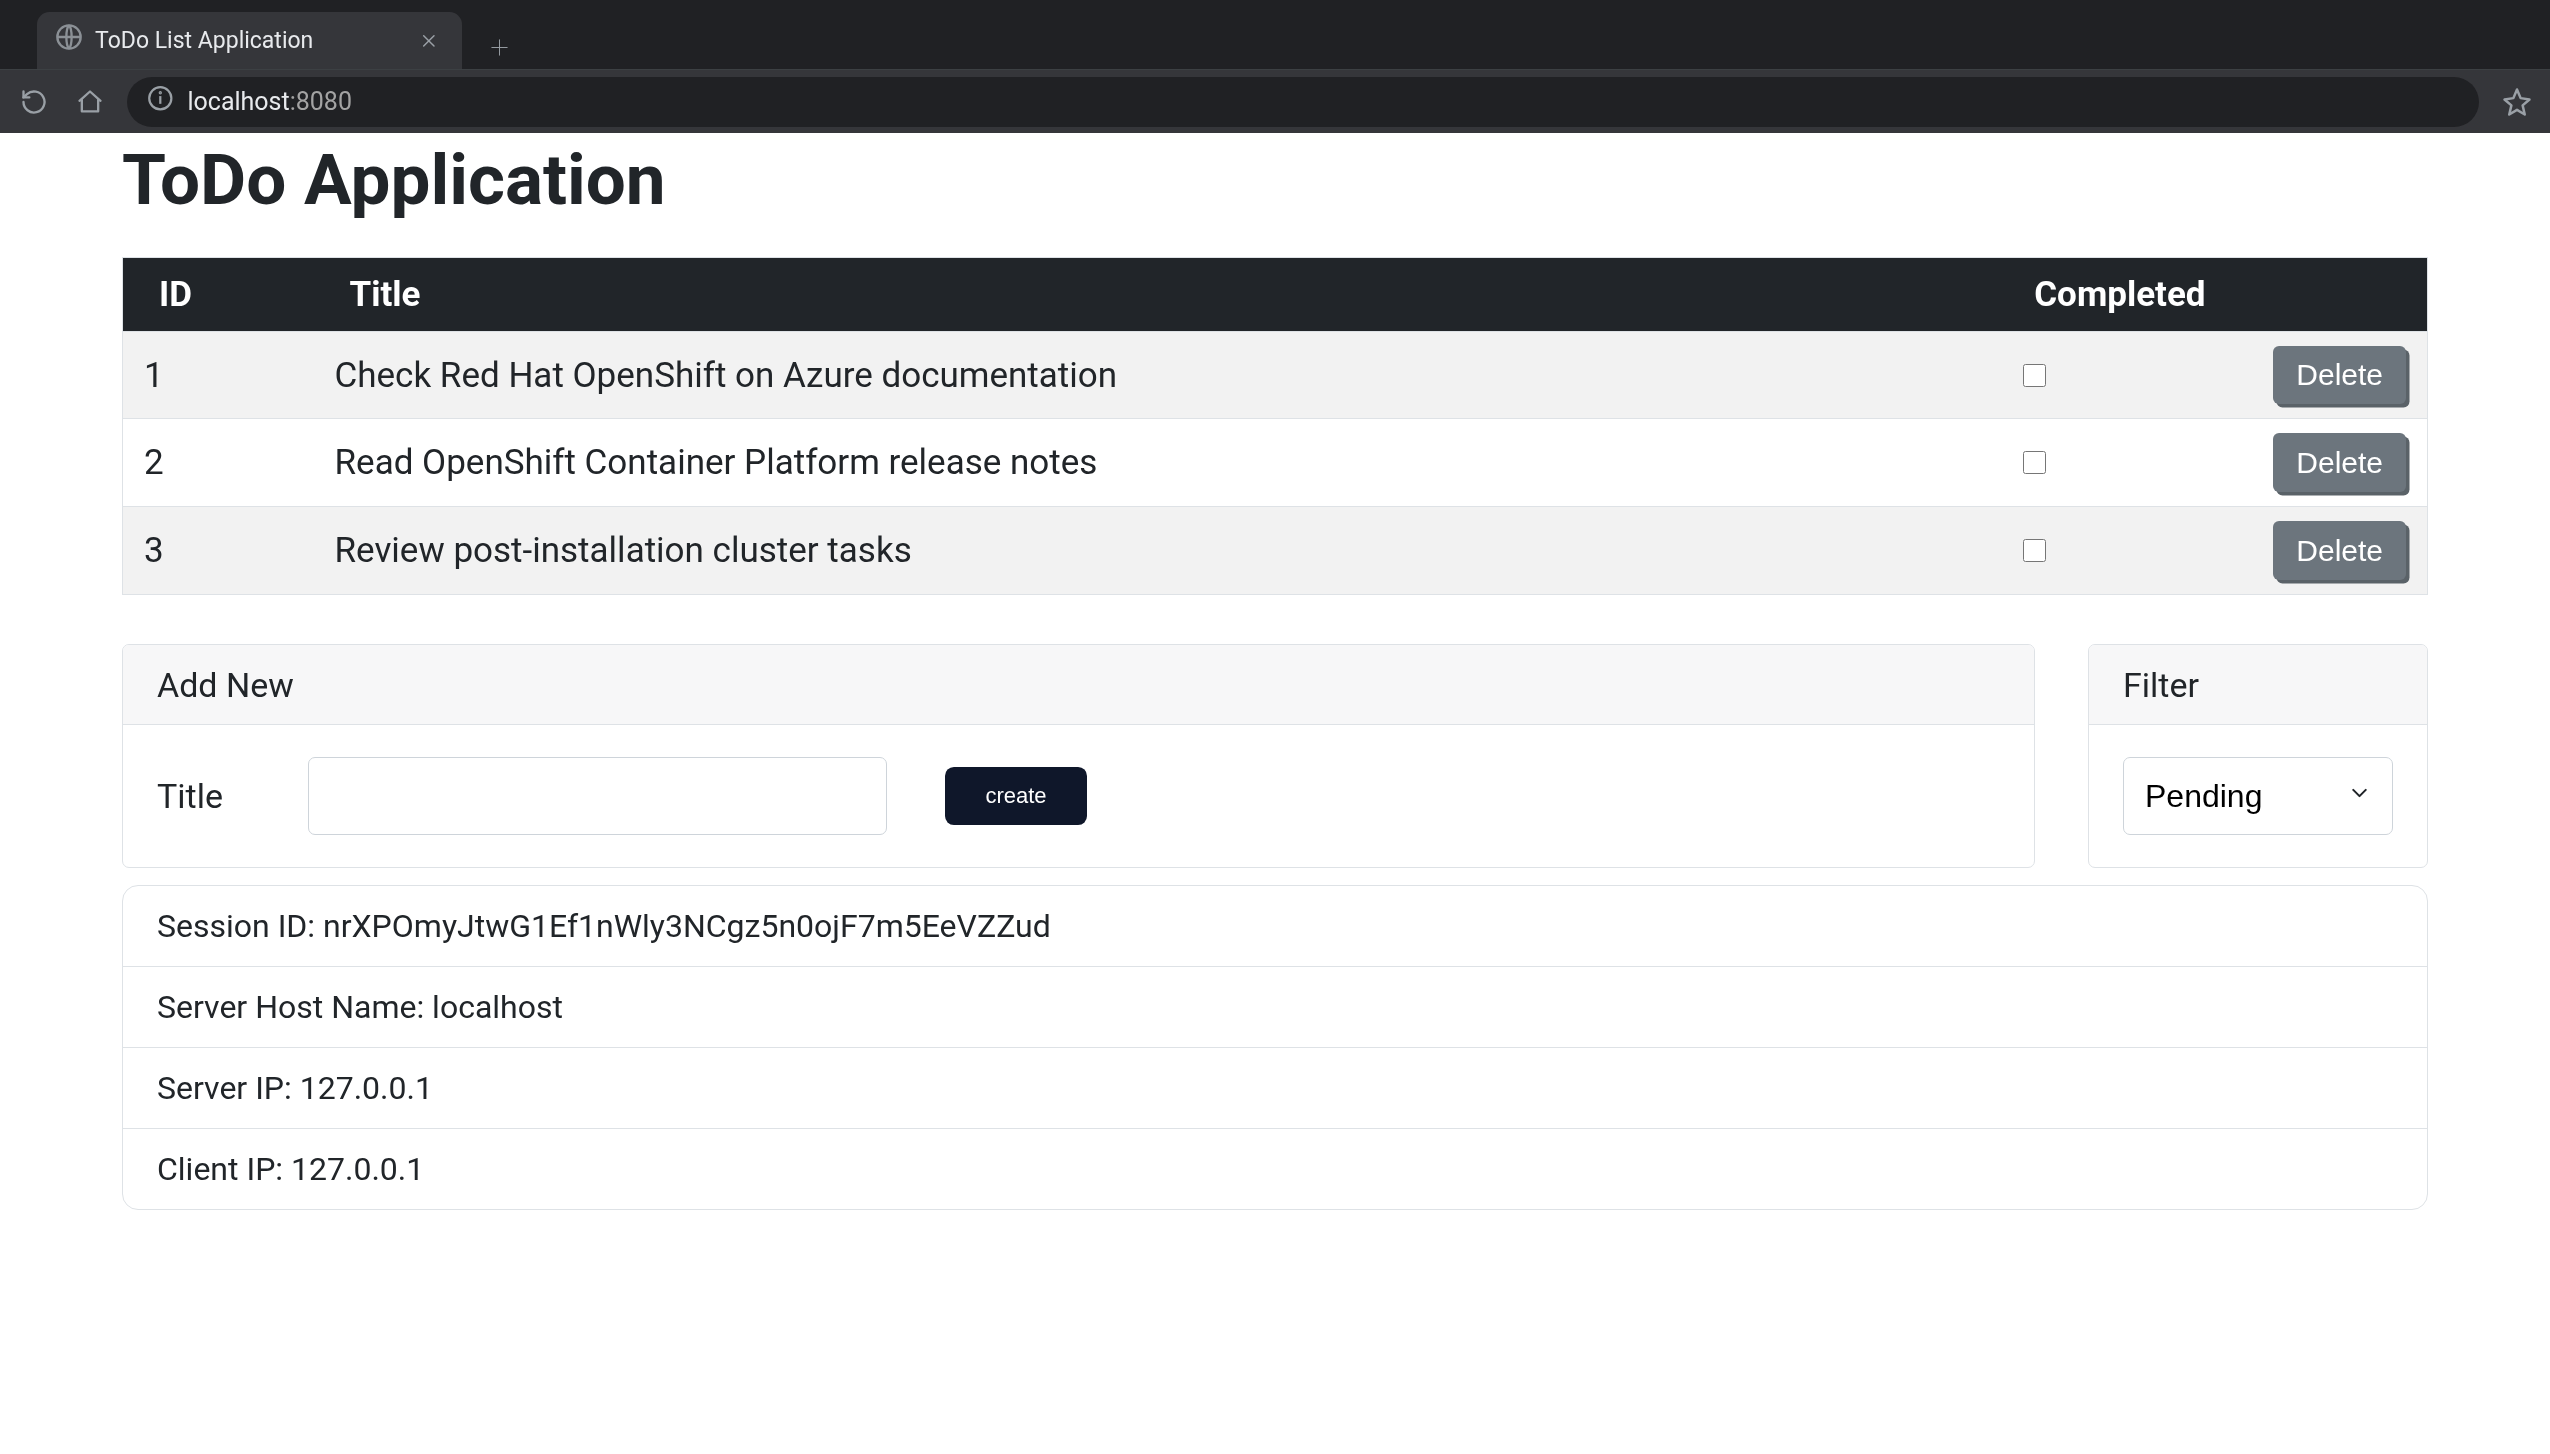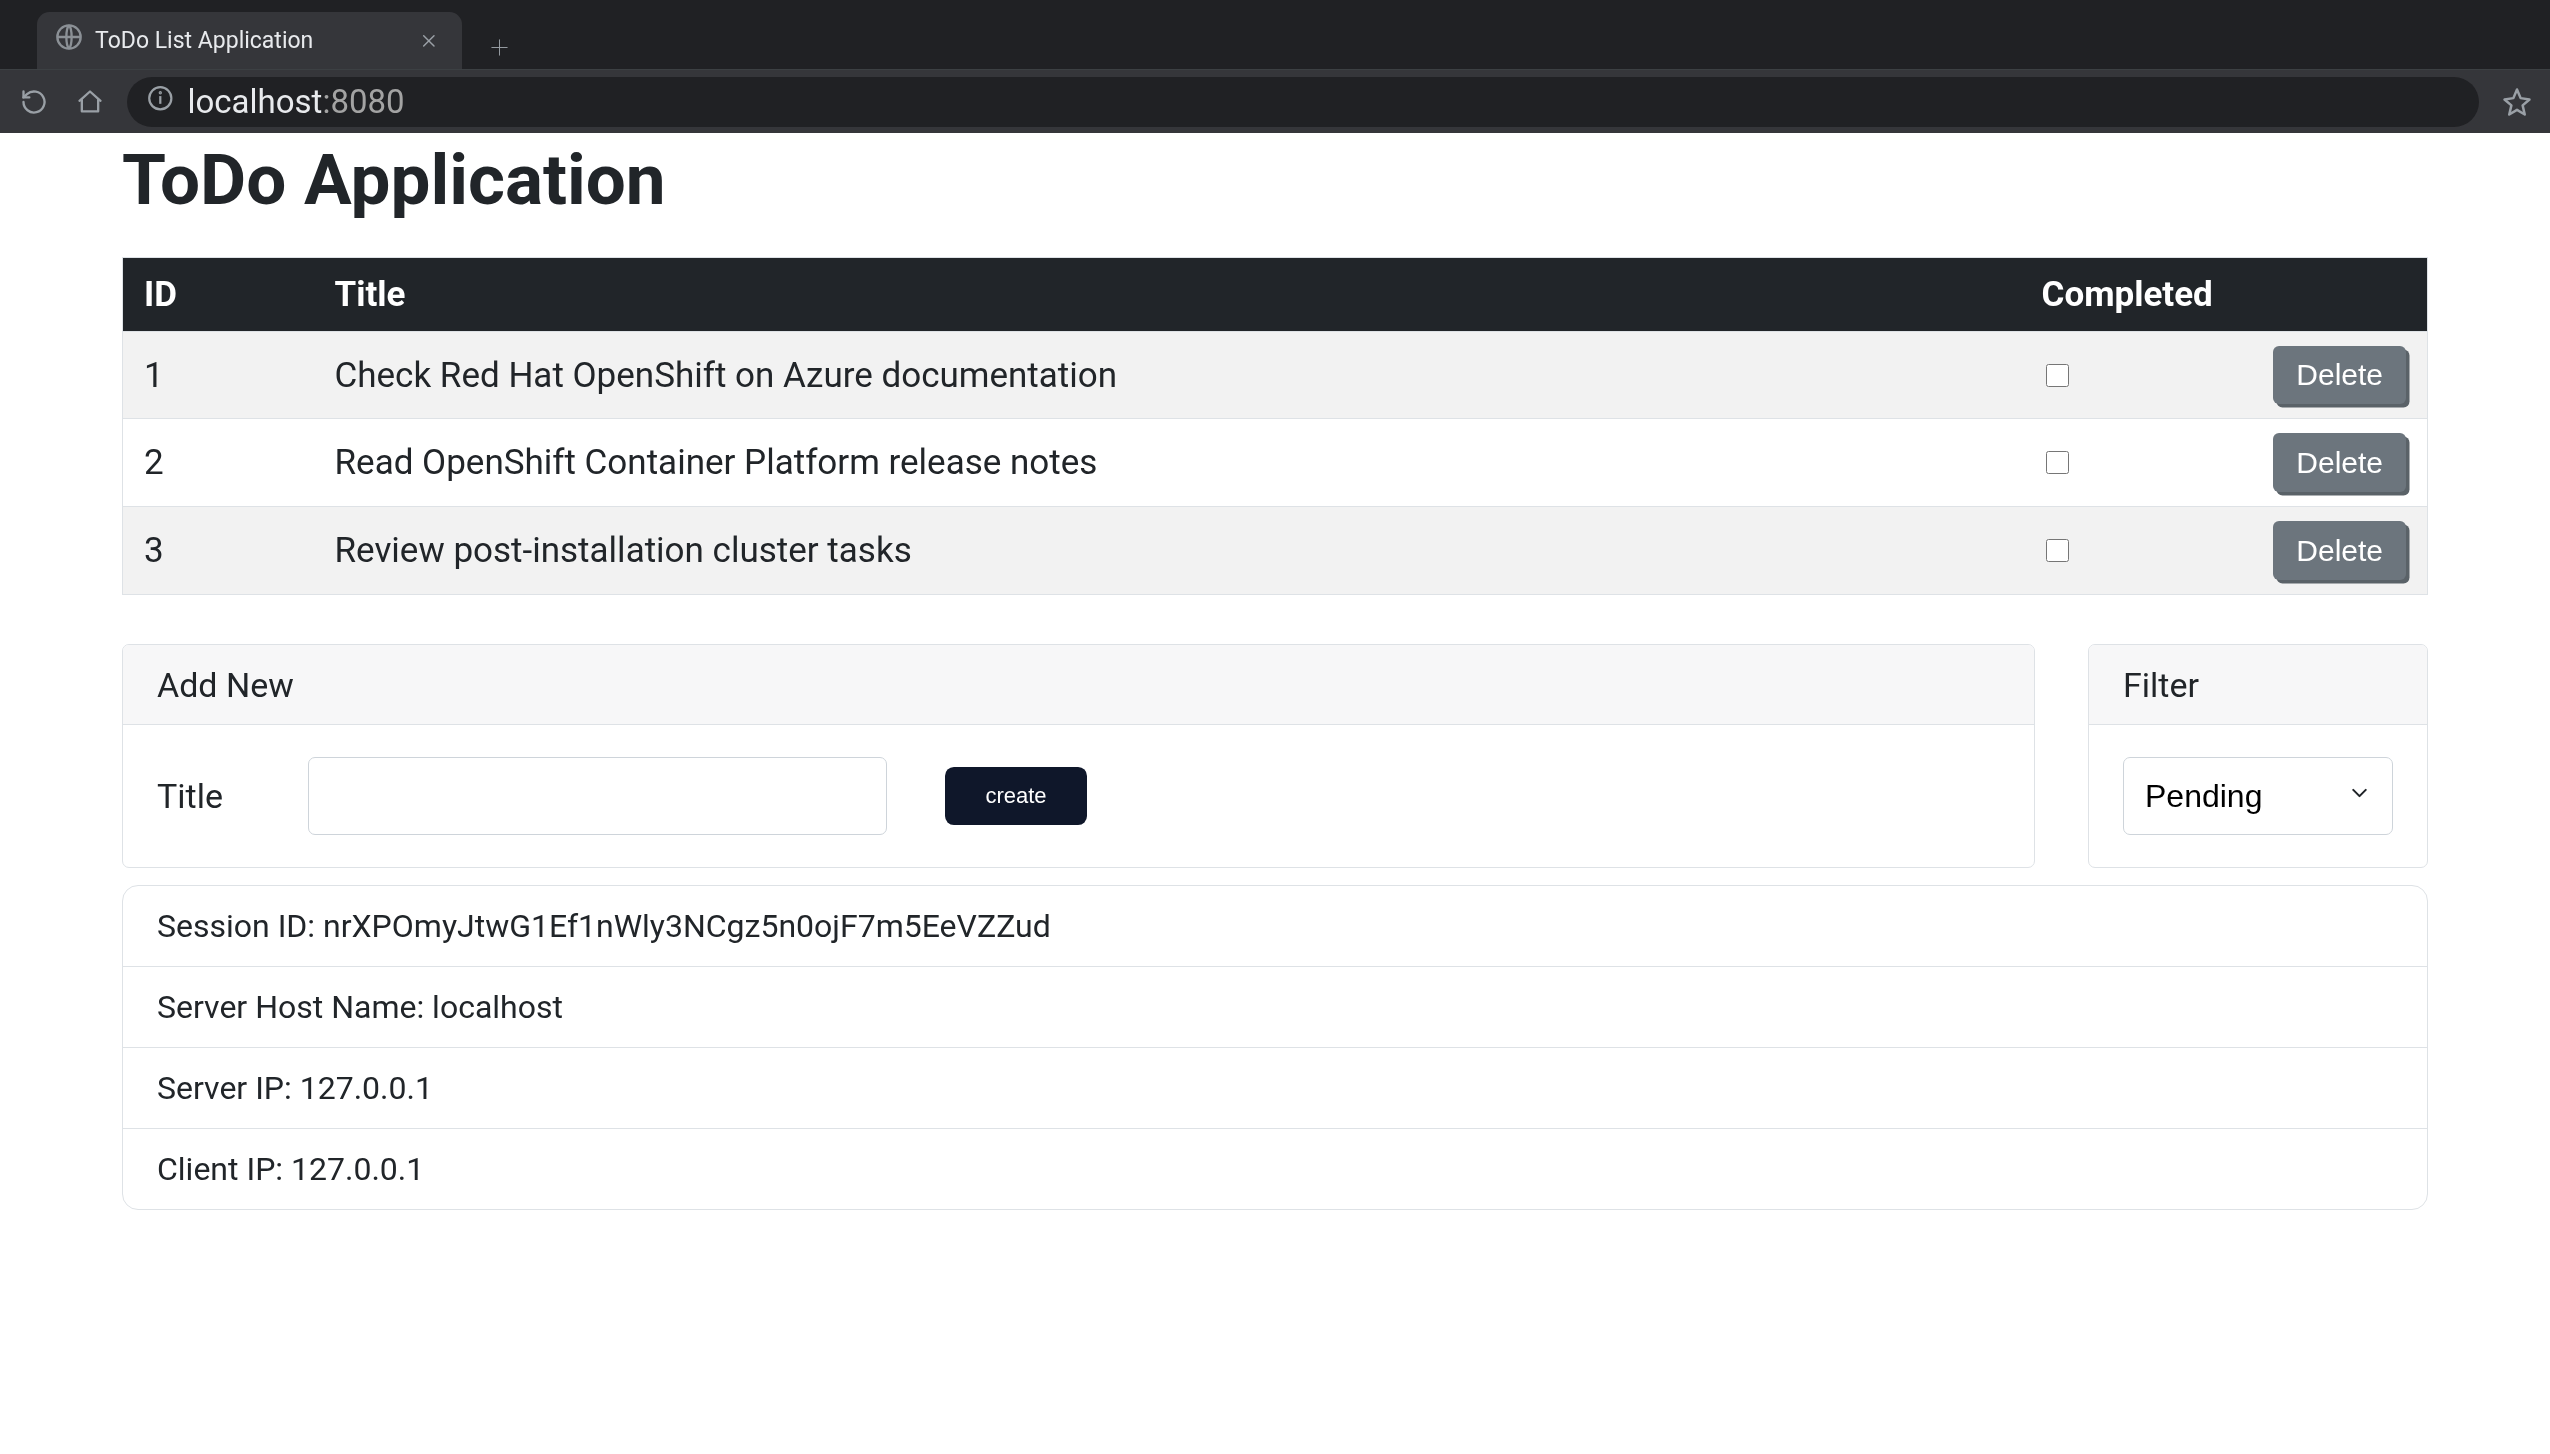--- a/index.html
+++ b/index.html
@@ -14,33 +14,33 @@
   .tab .tab-close { width:25px; height:25px; display:flex; align-items:center; justify-content:center; border-radius:50%; }
   .tab .tab-close svg { width:17.7px; height:17.7px; }
   .new-tab-btn { width:43px; height:43px; margin-left:16px; display:flex; align-items:center; justify-content:center; border-radius:50%; }
   .new-tab-btn svg { width:23px; height:23px; stroke:#9aa0a6; }
 
   .addr-row { display:flex; align-items:center; gap:17.7px; padding:0 14px; height:64px; background:#35363a; border-top:0.9px solid #3c4043; }
   .addr-icon-btn { width:39px; height:39px; display:flex; align-items:center; justify-content:center; border-radius:50%; }
   .addr-icon-btn svg { width:28px; height:28px; stroke:#9aa0a6; fill:none; stroke-width:2; }
   .addr-bar { flex:1; display:flex; align-items:center; gap:14px; height:50px; background:#202124; border-radius:25px; padding:0 19.5px; }
   .addr-bar .info-icon svg { width:26.6px; height:26.6px; stroke:#9aa0a6; fill:none; stroke-width:2; }
-  .addr-bar .url { font-size:33px; color:#e8eaed; display:flex; align-items:baseline; }
+  .addr-bar .url { font-size:25px; color:#e8eaed; display:flex; align-items:baseline; }
   .addr-bar .url .port { color:#a3a3a3; }
   .star-btn { width:39px; height:39px; display:flex; align-items:center; justify-content:center; }
   .star-btn svg { width:30px; height:30px; stroke:#9aa0a6; fill:none; stroke-width:2; }
 
   
   .page { background:#fff; min-height:calc(100% - 133px); }
   .container { width:2306px; margin:0 auto; padding:0 0 0 0; }
   h1.app-title { font-size:71px; font-weight:700; margin:3.5px 0 35px 0; line-height:1.2; }
 
   
   .todo-table { width:100%; border-collapse:collapse; border:0.9px solid #dee2e6; }
-  .todo-table thead th { background:#212529; color:#fff; font-weight:700; font-size:35px; text-align:left; padding:16px 21px; }
+  .todo-table thead th { background:#212529; color:#fff; font-weight:700; font-size:35px; text-align:left; padding:16px 36px; }
   .todo-table thead th.col-id { width:191px; }
   .todo-table thead th.col-completed { width:221px; }
   .todo-table thead th.col-actions { width:186px; }
   .todo-table tbody tr { border-top:0.9px solid #dee2e6; }
   .todo-table tbody tr:nth-child(odd) { background:#f2f2f2; }
   .todo-table tbody td { font-size:35px; padding:19.5px 21px; vertical-align:middle; }
   .todo-table td.cell-actions { text-align:right; padding:14px 21px 14px 0; }
   .todo-checkbox { width:23px; height:23px; accent-color:#0d6efd; }
   .btn-delete { display:inline-block; background:#6c757d; color:#fff; border:none; padding:12.4px 23px; font-size:30px; border-radius:6px; box-shadow:3.5px 3.5px 0 #5a6268; }
 

